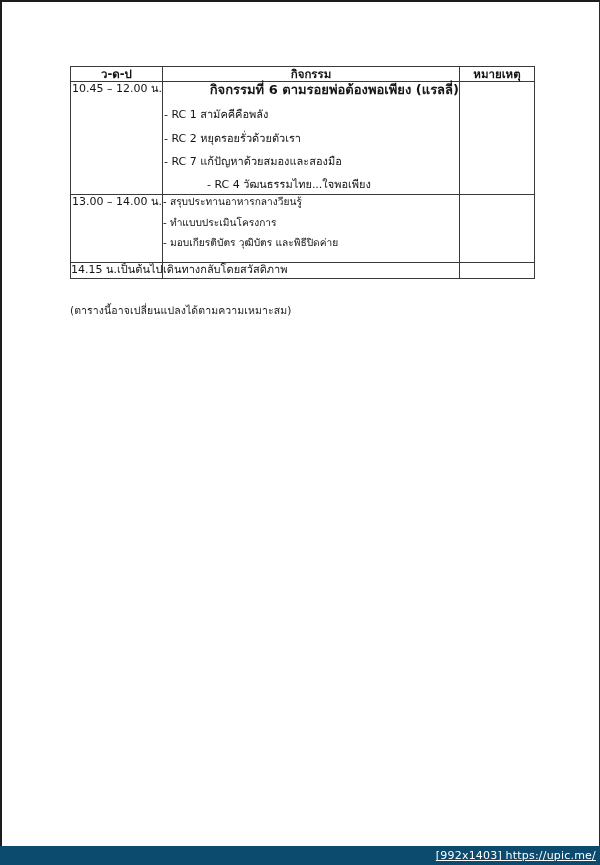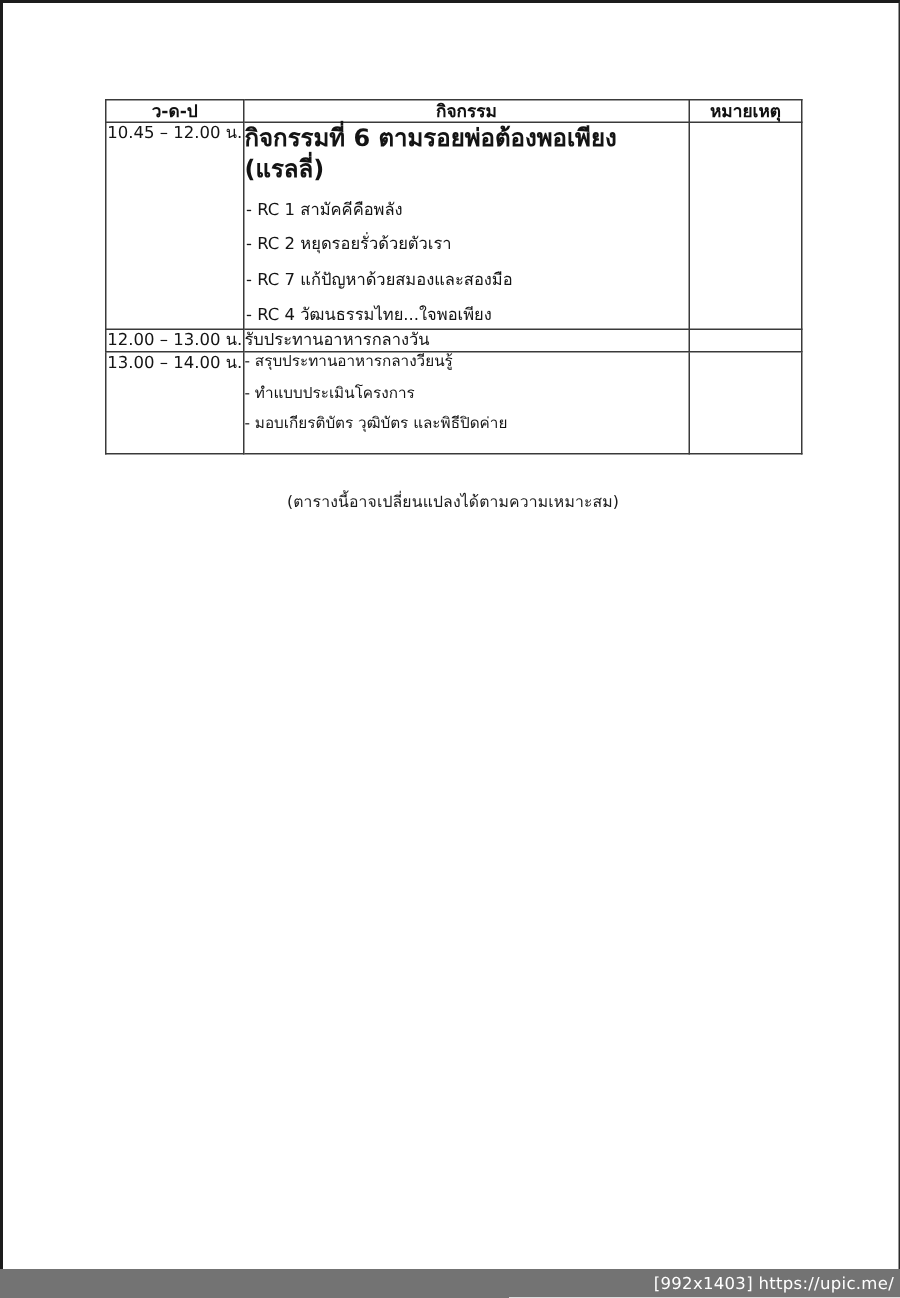--- a/index.html
+++ b/index.html
@@ -55,85 +55,87 @@
   .hdr-cell {
     text-align: center;
     font-weight: bold;
     font-size: 11.5px;
     color: #111;
     padding: 5px 2px 6px 2px;
     line-height: 1.25;
   }
 
   .time-cell {
-    text-align: center;
+    text-align: right;
     font-size: 11px;
     color: #141414;
     padding: 5px 3px 4px 3px;
     line-height: 1.3;
     white-space: nowrap;
   }
 
   .act-cell {
     padding: 5px 4px 5px 8px;
     font-size: 11px;
     color: #141414;
     line-height: 1.35;
   }
 
   .note-cell {
     padding: 5px 4px;
   }
 
   .act-title {
     font-weight: bold;
-    font-size: 16px;
+    font-size: 13px;
     margin: 0 0 9px 0;
     line-height: 1.3;
+    text-align: right;
   }
 
   .act-item {
     margin: 0 0 9px 0;
     padding-left: 1px;
     line-height: 1.3;
   }
-  .act-item:last-child { margin-bottom: 2px; }
+  .act-item:last-child { margin-bottom: 2px; margin-left: 43px; }
 
   .act-sub {
     font-size: 10.2px;
     margin: 0 0 7px 0;
     line-height: 1.3;
   }
   .act-sub:last-child { margin-bottom: 13px; }
 
   .act-single {
     font-size: 11px;
     margin: 0;
     line-height: 1.3;
   }
 
   .note-block {
-    text-align: center;
+    text-align: left;
     font-size: 10.5px;
     color: #1a1a1a;
     margin-top: 23px;
     letter-spacing: 0.1px;
   }
 
   .watermark {
     position: absolute;
     left: 0;
     top: 846px;
     width: 600px;
     height: 19px;
-    background: #737373;
+    background: #0c4a6e;
     color: #ffffff;
     display: flex;
     align-items: center;
     justify-content: flex-end;
+    text-decoration: underline;
   }
   .wm-inner {
     font-family: "DejaVu Sans", "Liberation Sans", sans-serif;
     font-size: 11px;
     padding-right: 4px;
     white-space: nowrap;
     letter-spacing: 0.2px;
   }
 </style>
 </head>
@@ -162,39 +164,39 @@
           <td class="act-cell">
             <p class="act-title">กิจกรรมที่ 6 ตามรอยพ่อต้องพอเพียง (แรลลี่)</p>
             <p class="act-item">- RC 1 สามัคคีคือพลัง</p>
             <p class="act-item">- RC 2 หยุดรอยรั่วด้วยตัวเรา</p>
             <p class="act-item">- RC 7 แก้ปัญหาด้วยสมองและสองมือ</p>
             <p class="act-item">- RC 4 วัฒนธรรมไทย...ใจพอเพียง</p>
           </td>
           <td class="note-cell"></td>
         </tr>
 
-        <tr>
-          <td class="time-cell">12.00 – 13.00 น.</td>
-          <td class="act-cell">
-            <p class="act-single">รับประทานอาหารกลางวัน</p>
-          </td>
-          <td class="note-cell"></td>
-        </tr>
 
         <tr>
           <td class="time-cell">13.00 – 14.00 น.</td>
           <td class="act-cell">
             <p class="act-sub">- สรุบประทานอาหารกลางวียนรู้</p>
             <p class="act-sub">- ทำแบบประเมินโครงการ</p>
             <p class="act-sub">- มอบเกียรติบัตร วุฒิบัตร และพิธีปิดค่าย</p>
           </td>
           <td class="note-cell"></td>
         </tr>
 
 
+        <tr>
+          <td class="time-cell">14.15 น.เป็นต้นไป</td>
+          <td class="act-cell">
+            <p class="act-single">เดินทางกลับโดยสวัสดิภาพ</p>
+          </td>
+          <td class="note-cell"></td>
+        </tr>
 
       </tbody>
     </table>
 
     <div class="note-block">(ตารางนี้อาจเปลี่ยนแปลงได้ตามความเหมาะสม)</div>
 
   </div>
 </div>
 
 <div class="watermark">

